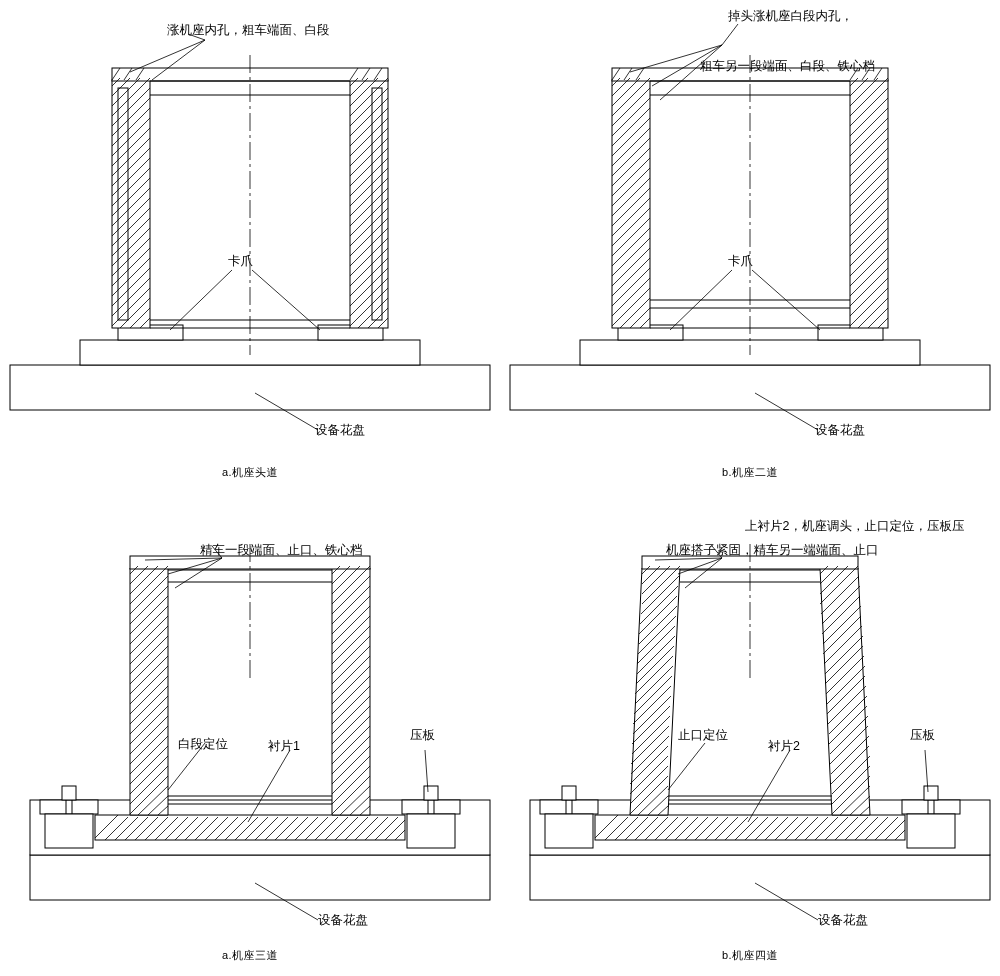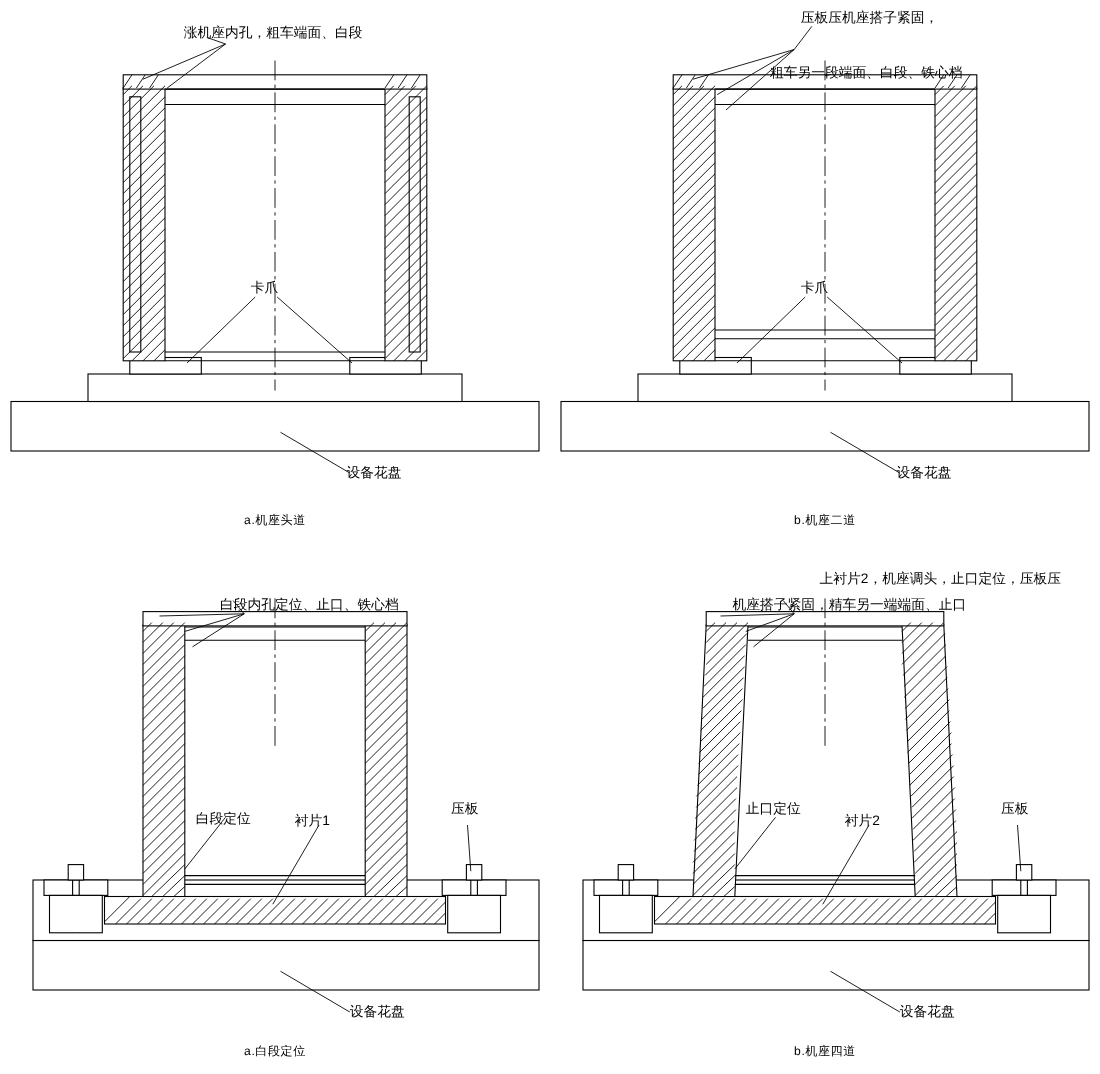--- a/index.html
+++ b/index.html
@@ -218,21 +218,21 @@
 
       <path class="leader" d="M222 45 L130 72"></path>
       <path class="leader" d="M222 45 L152 86"></path>
       <path class="leader" d="M222 45 L160 100"></path>
       <path class="leader" d="M222 45 L238 24"></path>
 
       <path class="leader" d="M232 270 L170 330"></path>
       <path class="leader" d="M252 270 L320 330"></path>
       <path class="leader" d="M318 430 L255 393"></path>
     </svg>
-    <div class="lbl" style="left:228px;top:8px;">压板压机座搭子紧固，</div>
+    <div class="lbl" style="left:228px;top:8px;">掉头涨机座白段内孔，</div>
     <div class="lbl" style="left:200px;top:45px;margin-top:13px;">粗车另一段端面、白段、铁心档</div>
     <div class="lbl" style="left:228px;top:253px;">卡爪</div>
     <div class="lbl" style="left:315px;top:422px;">设备花盘</div>
     <div class="cap" style="left:150px;top:465px;width:200px;">b.机座二道</div>
   </div>
 
   <div class="panel" style="left:0;top:500px;width:500px;height:476px;">
     <svg width="500" height="476">
 
       <rect class="fillwhite" x="30" y="355" width="460" height="45"></rect>
@@ -359,26 +359,26 @@
       <path class="leader" d="M222 58 L145 60"></path>
       <path class="leader" d="M222 58 L168 74"></path>
       <path class="leader" d="M222 58 L175 88"></path>
       <path class="leader" d="M222 58 L212 46"></path>
 
       <path class="leader" d="M205 243 L168 290"></path>
       <path class="leader" d="M290 250 L248 322"></path>
       <path class="leader" d="M425 250 L428 292"></path>
       <path class="leader" d="M318 420 L255 383"></path>
     </svg>
-    <div class="lbl" style="left:200px;top:42px;">白段内孔定位、止口、铁心档</div>
+    <div class="lbl" style="left:200px;top:42px;">精车一段端面、止口、铁心档</div>
     <div class="lbl" style="left:178px;top:236px;">白段定位</div>
     <div class="lbl" style="left:268px;top:238px;">衬片1</div>
     <div class="lbl" style="left:410px;top:227px;">压板</div>
     <div class="lbl" style="left:318px;top:412px;">设备花盘</div>
-    <div class="cap" style="left:150px;top:448px;width:200px;">a.白段定位</div>
+    <div class="cap" style="left:150px;top:448px;width:200px;">a.机座三道</div>
   </div>
 
   <div class="panel" style="left:500px;top:500px;width:500px;height:476px;">
     <svg width="500" height="476">
       <rect class="fillwhite" x="30" y="355" width="460" height="45"></rect>
       <rect class="fillwhite" x="30" y="300" width="460" height="55"></rect>
       <rect class="fillwhite" x="95" y="315" width="310" height="25"></rect>
       <g class="thin">
         <path d="M95 338 L118 315"></path>
           <path d="M105 340 L128 317"></path>

